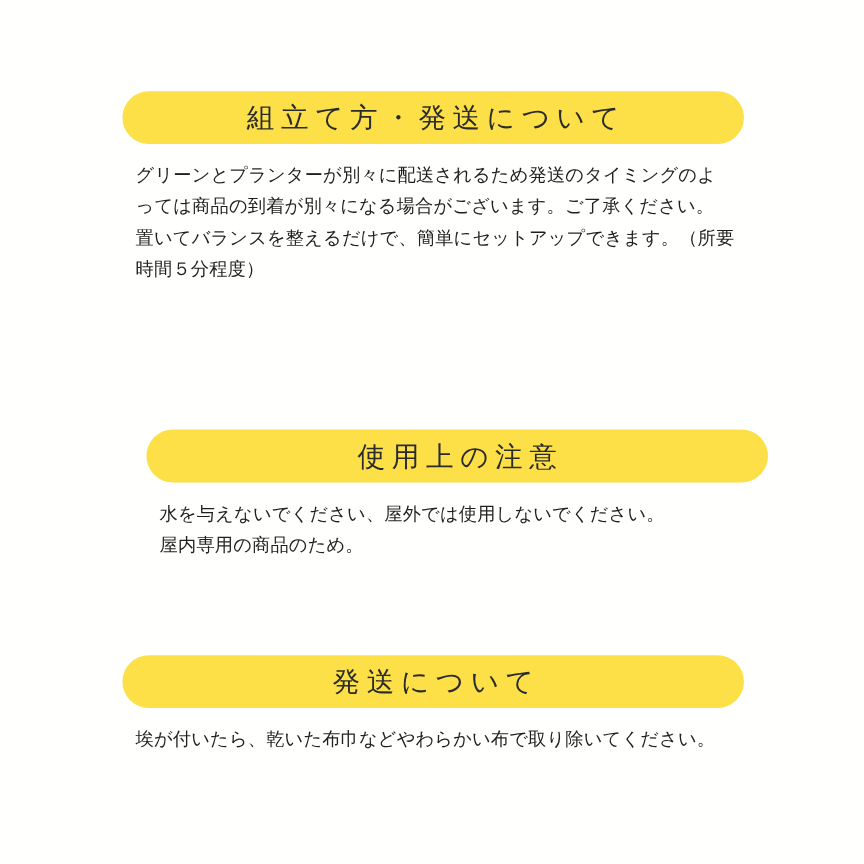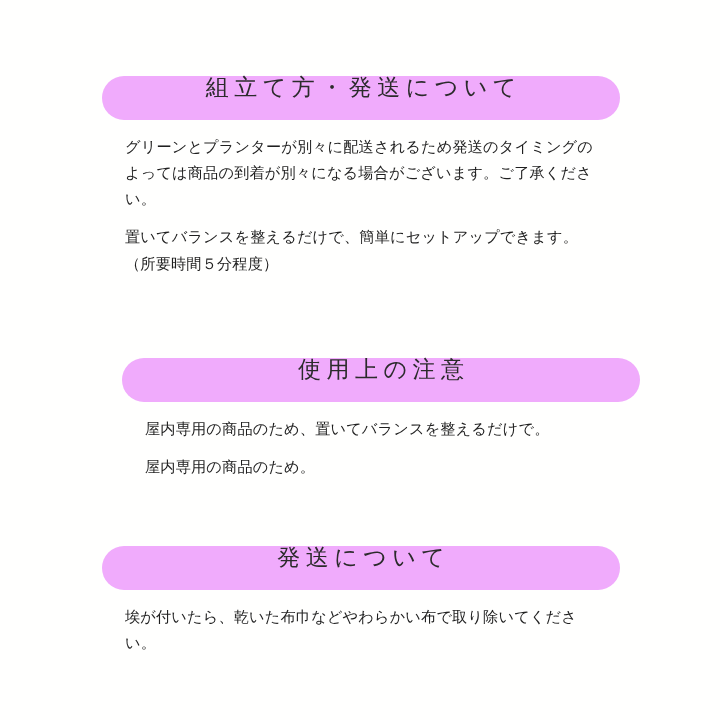--- a/index.html
+++ b/index.html
@@ -21,43 +21,44 @@
     box-sizing: border-box;
   }
   .section {
     position: absolute;
     left: 0;
     width: 720px;
   }
   .section-header {
     margin: 0 100px 0 102px;
     height: 44px;
-    background: #f0abfc;
+    background: #fde047;
     border-radius: 22px;
     display: flex;
+    align-items: center;
     justify-content: center;
   }
   .section-header-label {
     font-size: 23px;
     letter-spacing: 5.5px;
     text-indent: 5.5px;
     color: #2b2b2b;
     font-weight: 400;
     line-height: 1;
     white-space: nowrap;
   }
   .section-body {
     margin: 14px 108px 0 113px;
     font-size: 15.2px;
     line-height: 1.72;
     color: #1f1f1f;
     letter-spacing: 0.15px;
   }
   .section-body p {
-    margin: 12px;
+    margin: 0;
     text-indent: 0;
   }
   
   #section-assembly { top: 76px; }
   #section-caution  { top: 358px; padding-left: 20px; }
   #section-care     { top: 546px; }
 </style>
 </head>
 <body>
 
@@ -71,21 +72,21 @@
       <p>グリーンとプランターが別々に配送されるため発送のタイミングのよっては商品の到着が別々になる場合がございます。ご了承ください。</p>
       <p>置いてバランスを整えるだけで、簡単にセットアップできます。（所要時間５分程度）</p>
     </div>
   </section>
 
   <section class="section" id="section-caution">
     <div class="section-header">
       <span class="section-header-label">使用上の注意</span>
     </div>
     <div class="section-body">
-      <p>屋内専用の商品のため、置いてバランスを整えるだけで。</p>
+      <p>水を与えないでください、屋外では使用しないでください。</p>
       <p>屋内専用の商品のため。</p>
     </div>
   </section>
 
   <section class="section" id="section-care">
     <div class="section-header">
       <span class="section-header-label">発送について</span>
     </div>
     <div class="section-body">
       <p>埃が付いたら、乾いた布巾などやわらかい布で取り除いてください。</p>

